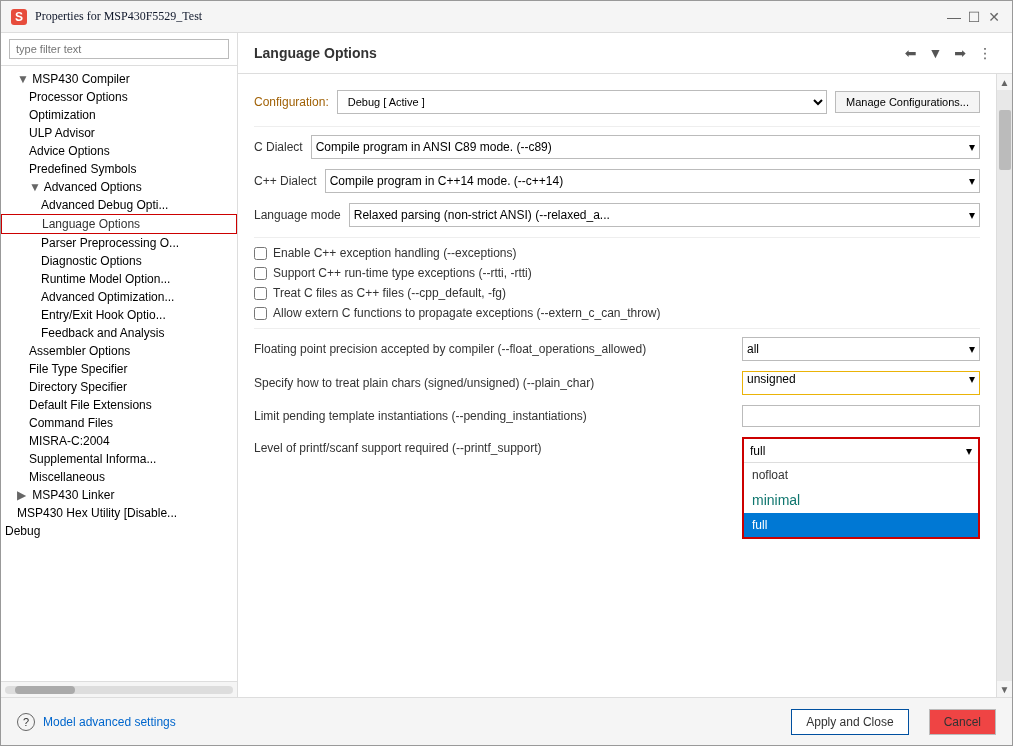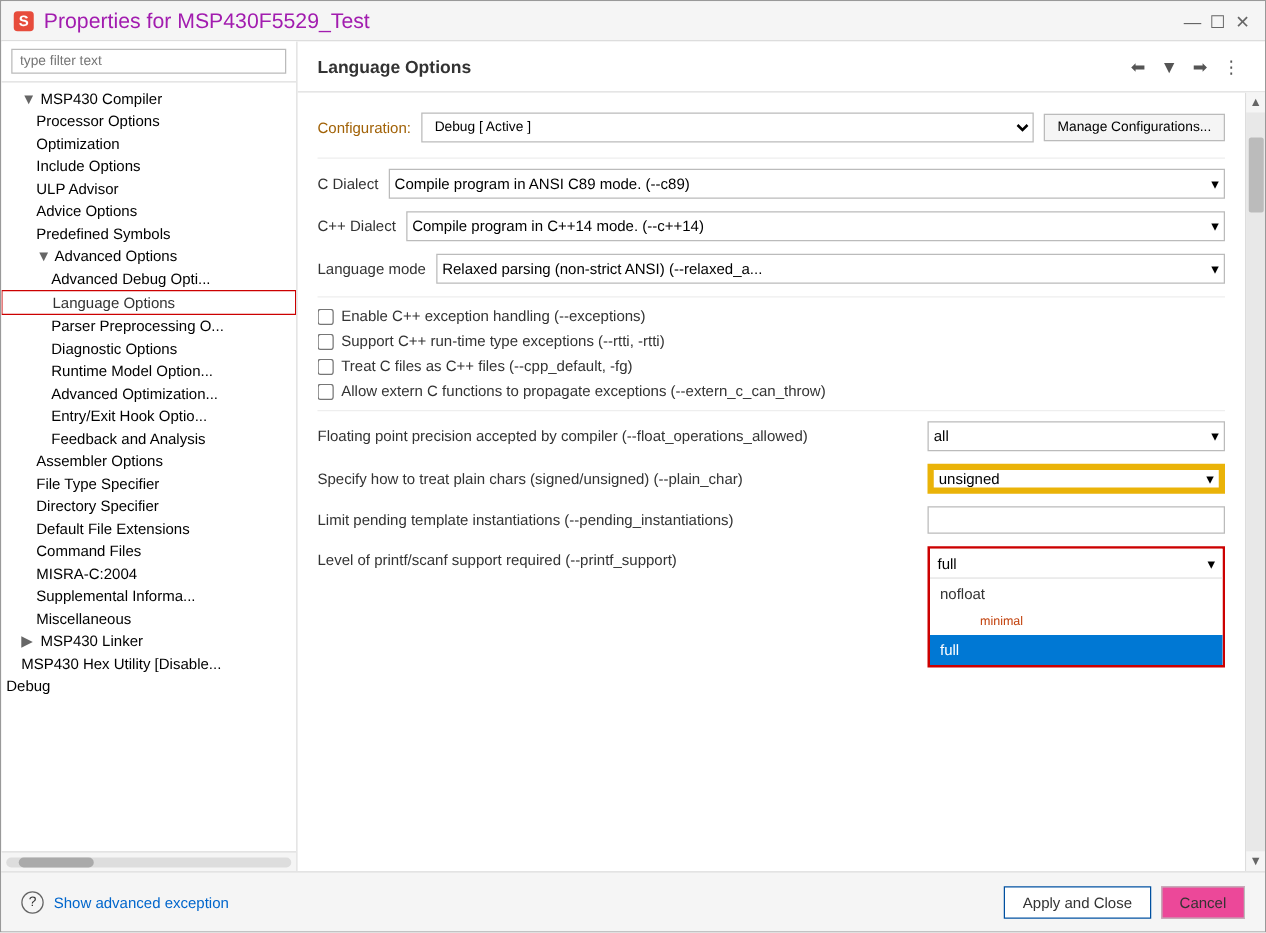--- a/index.html
+++ b/index.html
@@ -2,21 +2,21 @@
 <html><head>
   <meta charset="utf-8">
   <style>
     * { box-sizing: border-box; margin: 0; padding: 0; font-family: 'Segoe UI', Arial, sans-serif; font-size: 12px; }
     body { background: #f0f0f0; width: 1013px; height: 746px; overflow: hidden; }
 
     .window { width: 1013px; height: 746px; background: #fff; border: 1px solid #999; display: flex; flex-direction: column; }
 
     .titlebar { background: #f5f5f5; border-bottom: 1px solid #ddd; padding: 6px 10px; display: flex; align-items: center; gap: 8px; height: 32px; }
     .titlebar-icon { width: 16px; height: 16px; background: #e74c3c; border-radius: 3px; flex-shrink: 0; display: flex; align-items: center; justify-content: center; color: white; font-size: 10px; font-weight: bold; }
-    .titlebar-title { font-size: 17px; color: #a21caf; flex: 1; }
+    .titlebar-title { font-size: 12px; color: #0f172a; flex: 1; font-family: Liberation Serif, serif; }
     .titlebar-controls { display: flex; gap: 4px; }
     .titlebar-btn { width: 16px; height: 16px; background: none; border: none; cursor: pointer; color: #666; font-size: 14px; display: flex; align-items: center; justify-content: center; }
 
     .main-content { display: flex; flex: 1; overflow: hidden; }
 
     .sidebar { width: 237px; border-right: 1px solid #ddd; background: #fff; display: flex; flex-direction: column; overflow: hidden; }
     .sidebar-filter { padding: 6px 8px; border-bottom: 1px solid #ddd; }
     .sidebar-filter input { width: 100%; border: 1px solid #bbb; padding: 3px 6px; font-size: 11px; color: #999; }
     .sidebar-tree { flex: 1; overflow-y: auto; padding: 4px 0; }
     .tree-item { padding: 2px 4px; cursor: pointer; white-space: nowrap; overflow: hidden; text-overflow: ellipsis; }
@@ -44,23 +44,23 @@
 
     .checkbox-row { display: flex; align-items: center; margin-bottom: 6px; gap: 6px; }
     .checkbox-row input[type=checkbox] { width: 13px; height: 13px; }
     .checkbox-label { font-size: 12px; color: #333; }
 
     .field-row { display: flex; align-items: center; margin-bottom: 10px; }
     .field-label { font-size: 12px; color: #333; flex: 0 0 auto; max-width: 480px; }
 
     .bottom-bar { border-top: 1px solid #ddd; padding: 10px 16px; display: flex; align-items: center; justify-content: space-between; background: #f5f5f5; height: 48px; }
     .bottom-left { display: flex; align-items: center; gap: 8px; }
-    .bottom-right { display: flex; gap: 8px; padding-left: 19px; }
+    .bottom-right { display: flex; gap: 20px; padding-left: 19px; }
     .btn-apply { border: 1px solid #0050a0; background: #fff; padding: 5px 14px; font-size: 12px; cursor: pointer; color: #333; }
-    .btn-cancel { border: 1px solid #bbb; background: #ec4899; padding: 5px 14px; font-size: 12px; cursor: pointer; color: #333; }
+    .btn-cancel { border: 1px solid #bbb; background: #ef4444; padding: 5px 14px; font-size: 12px; cursor: pointer; color: #333; }
     .help-icon { width: 18px; height: 18px; border: 1px solid #666; border-radius: 50%; display: flex; align-items: center; justify-content: center; font-size: 11px; color: #333; cursor: pointer; }
     .show-advanced { color: #0066cc; text-decoration: none; font-size: 12px; cursor: pointer; }
 
     .scrollbar-v { width: 16px; background: #f5f5f5; border-left: 1px solid #ddd; display: flex; flex-direction: column; align-items: center; }
     .scroll-arrow { width: 16px; height: 16px; display: flex; align-items: center; justify-content: center; font-size: 10px; color: #666; cursor: pointer; border: none; background: #f5f5f5; }
     .scroll-track { flex: 1; width: 100%; position: relative; background: #e8e8e8; }
     .scroll-thumb { width: 12px; height: 60px; background: #bbb; border-radius: 2px; position: absolute; top: 20px; left: 2px; }
   </style>
 </head>
 <body>
@@ -85,21 +85,20 @@
       <div class="sidebar-filter">
         <input type="text" placeholder="type filter text" style="">
       </div>
       <div class="sidebar-tree">
 
         <div class="tree-item indent1">
           <span class="tree-expand">▼</span> MSP430 Compiler
         </div>
         <div class="tree-item indent2">Processor Options</div>
         <div class="tree-item indent2">Optimization</div>
-        <div class="tree-item indent2">Include Options</div>
         <div class="tree-item indent2">ULP Advisor</div>
         <div class="tree-item indent2">Advice Options</div>
         <div class="tree-item indent2">Predefined Symbols</div>
         <div class="tree-item indent2">
           <span class="tree-expand">▼</span> Advanced Options
         </div>
         <div class="tree-item indent3">Advanced Debug Opti...</div>
         <div class="tree-item indent3 selected">Language Options</div>
         <div class="tree-item indent3">Parser Preprocessing O...</div>
         <div class="tree-item indent3">Diagnostic Options</div>
@@ -200,21 +199,21 @@
           <div class="field-row">
             <span class="field-label" style="flex:0 0 490px;">Floating point precision accepted by compiler (--float_operations_allowed)</span>
             <div style="flex:1; margin-left:8px; border:1px solid #bbb; background:#fff; height:24px; display:flex; align-items:center; justify-content:space-between; padding:0 4px; cursor:pointer;">
               <span>all</span>
               <span>▾</span>
             </div>
           </div>
 
           <div class="field-row">
             <span class="field-label" style="flex:0 0 490px;">Specify how to treat plain chars (signed/unsigned) (--plain_char)</span>
-            <div style="flex:1; margin-left:8px; border:5px solid #eab308; background:#fff; height:24px; display:flex; align-items:flex-start; justify-content:space-between; padding:0 4px; cursor:pointer;">
+            <div style="flex:1; margin-left:8px; border:1px solid #eab308; background:#fff; height:24px; display:flex; align-items:flex-start; justify-content:space-between; padding:0 4px; cursor:pointer;">
               <span>unsigned</span>
               <span>▾</span>
             </div>
           </div>
 
           <div class="field-row">
             <span class="field-label" style="flex:0 0 490px;">Limit pending template instantiations (--pending_instantiations)</span>
             <input type="text" style="flex: 1 1 0%; margin-left: 8px; border: 1px solid rgb(187, 187, 187); padding: 2px 4px; height: 22px; font-size: 11px;">
           </div>
 
@@ -223,21 +222,21 @@
             <div style="flex:1; margin-left:8px; position:relative;">
               <div style="border:2px solid #cc0000; background:#fff; position:relative; z-index:10;">
 
                 <div style="display:flex; align-items:center; justify-content:space-between; padding:3px 6px; border-bottom:1px solid #ddd; height:24px; cursor:pointer; background:#fff;">
                   <span>full</span>
                   <span>▾</span>
                 </div>
 
                 <div style="background:#fff;">
                   <div style="padding:5px 8px; font-size:12px; cursor:pointer; color:#333;">nofloat</div>
-                  <div style="padding:5px 8px; font-size:10px; cursor:pointer; color:#c2410c;margin-left:32px;">minimal</div>
+                  <div style="padding:5px 8px; font-size:14px; cursor:pointer; color:#0f766e;">minimal</div>
                   <div style="padding:5px 8px; font-size:12px; cursor:pointer; background:#0078d4; color:#fff;">full</div>
                 </div>
               </div>
             </div>
           </div>
 
         </div>
 
         <div class="scrollbar-v">
           <button class="scroll-arrow">▲</button>
@@ -246,20 +245,20 @@
           </div>
           <button class="scroll-arrow">▼</button>
         </div>
       </div>
     </div>
   </div>
 
   <div class="bottom-bar">
     <div class="bottom-left">
       <div class="help-icon">?</div>
-      <a class="show-advanced">Show advanced exception</a>
+      <a class="show-advanced">Model advanced settings</a>
     </div>
     <div class="bottom-right">
       <button class="btn-apply">Apply and Close</button>
       <button class="btn-cancel">Cancel</button>
     </div>
   </div>
 </div>
 
 </body></html>

